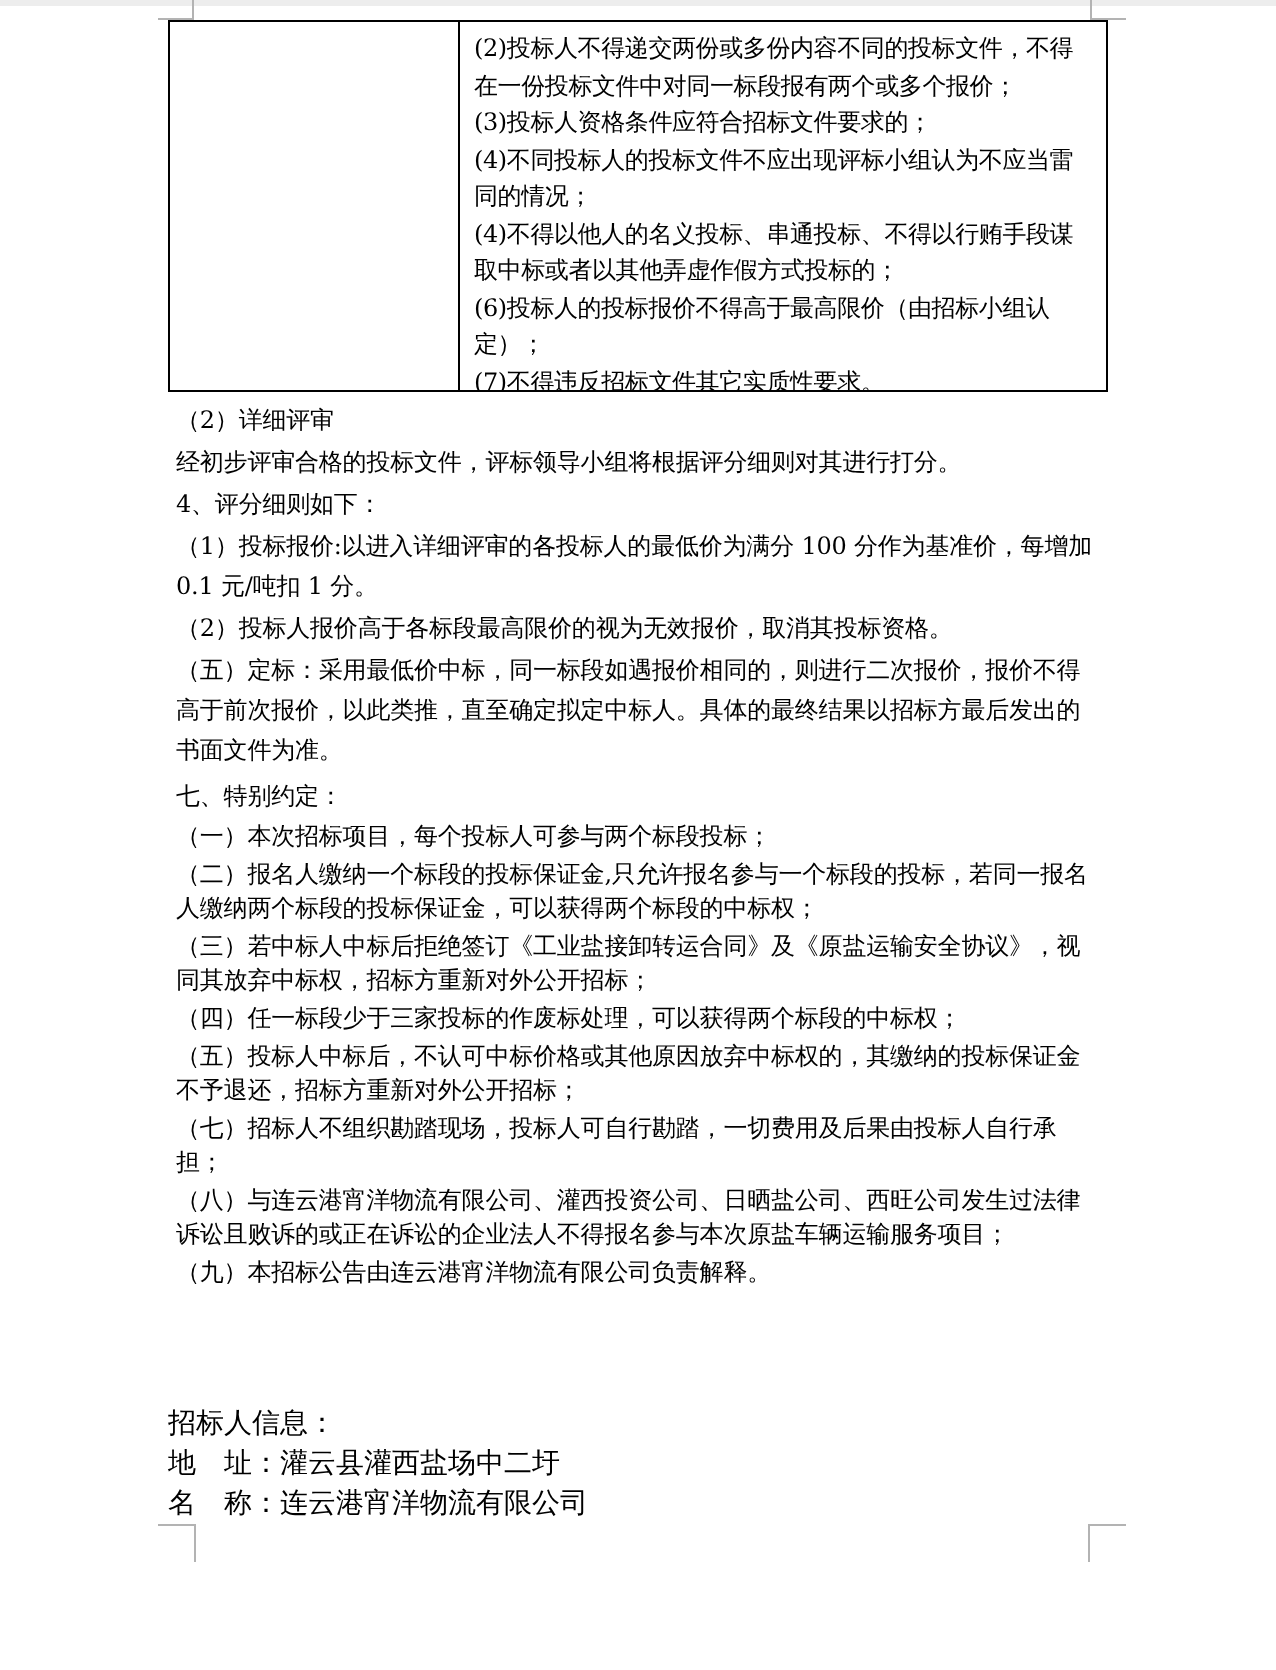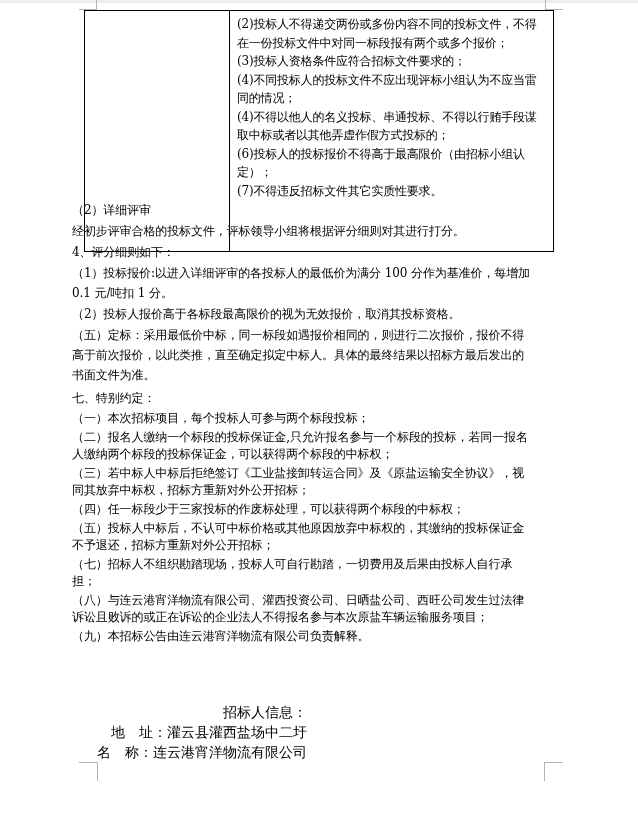--- a/index.html
+++ b/index.html
@@ -22,21 +22,21 @@
   .m-tr-h{left:545px;top:9px;width:18px;height:1px;}
   .m-tr-v{left:545px;top:0;width:1px;height:9px;}
   .m-bl-h{left:79px;top:762px;width:19px;height:1px;}
   .m-bl-v{left:97px;top:762px;width:1px;height:19px;}
   .m-br-h{left:544px;top:762px;width:19px;height:1px;}
   .m-br-v{left:544px;top:762px;width:1px;height:19px;}
 
   
   .doc-table{
     position:absolute;left:84px;top:10px;
-    width:470px;height:242px;
+    width:470px;height:186px;
     border:1px solid #000;
     display:flex;
     box-sizing:border-box;
     overflow:hidden;
     background:#fff;
   }
   .cell-left{
     width:145px;flex:0 0 145px;
     border-right:1px solid #000;
     box-sizing:border-box;
@@ -48,41 +48,41 @@
   }
   .cell-right p{
     margin:0;
     font-size:12px;
     line-height:18.5px;
     letter-spacing:-0.2px;
   }
 
   
   .body-flow{
-    position:absolute;left:72px;top:200px;width:462px;
+    position:absolute;left:88px;top:200px;width:462px;
   }
   .body-flow p{
     margin:0 0 1px 0;
     font-size:12px;
     line-height:20px;
     letter-spacing:-0.1px;
   }
   .sec-heading{
     font-weight:normal;
     font-size:12.5px;
     margin:3px 0 2px 0 !important;
   }
   .special-items p{
     line-height:17px;
     margin:0 0 2px 0;
   }
 
   
   .bidder-info{
-    position:absolute;left:97px;top:702px;text-align:right;
+    position:absolute;left:84px;top:702px;
   }
   .bidder-info p{
     margin:0;
     font-size:14px;
     line-height:20px;
   }
 </style>
 </head>
 <body>
 

